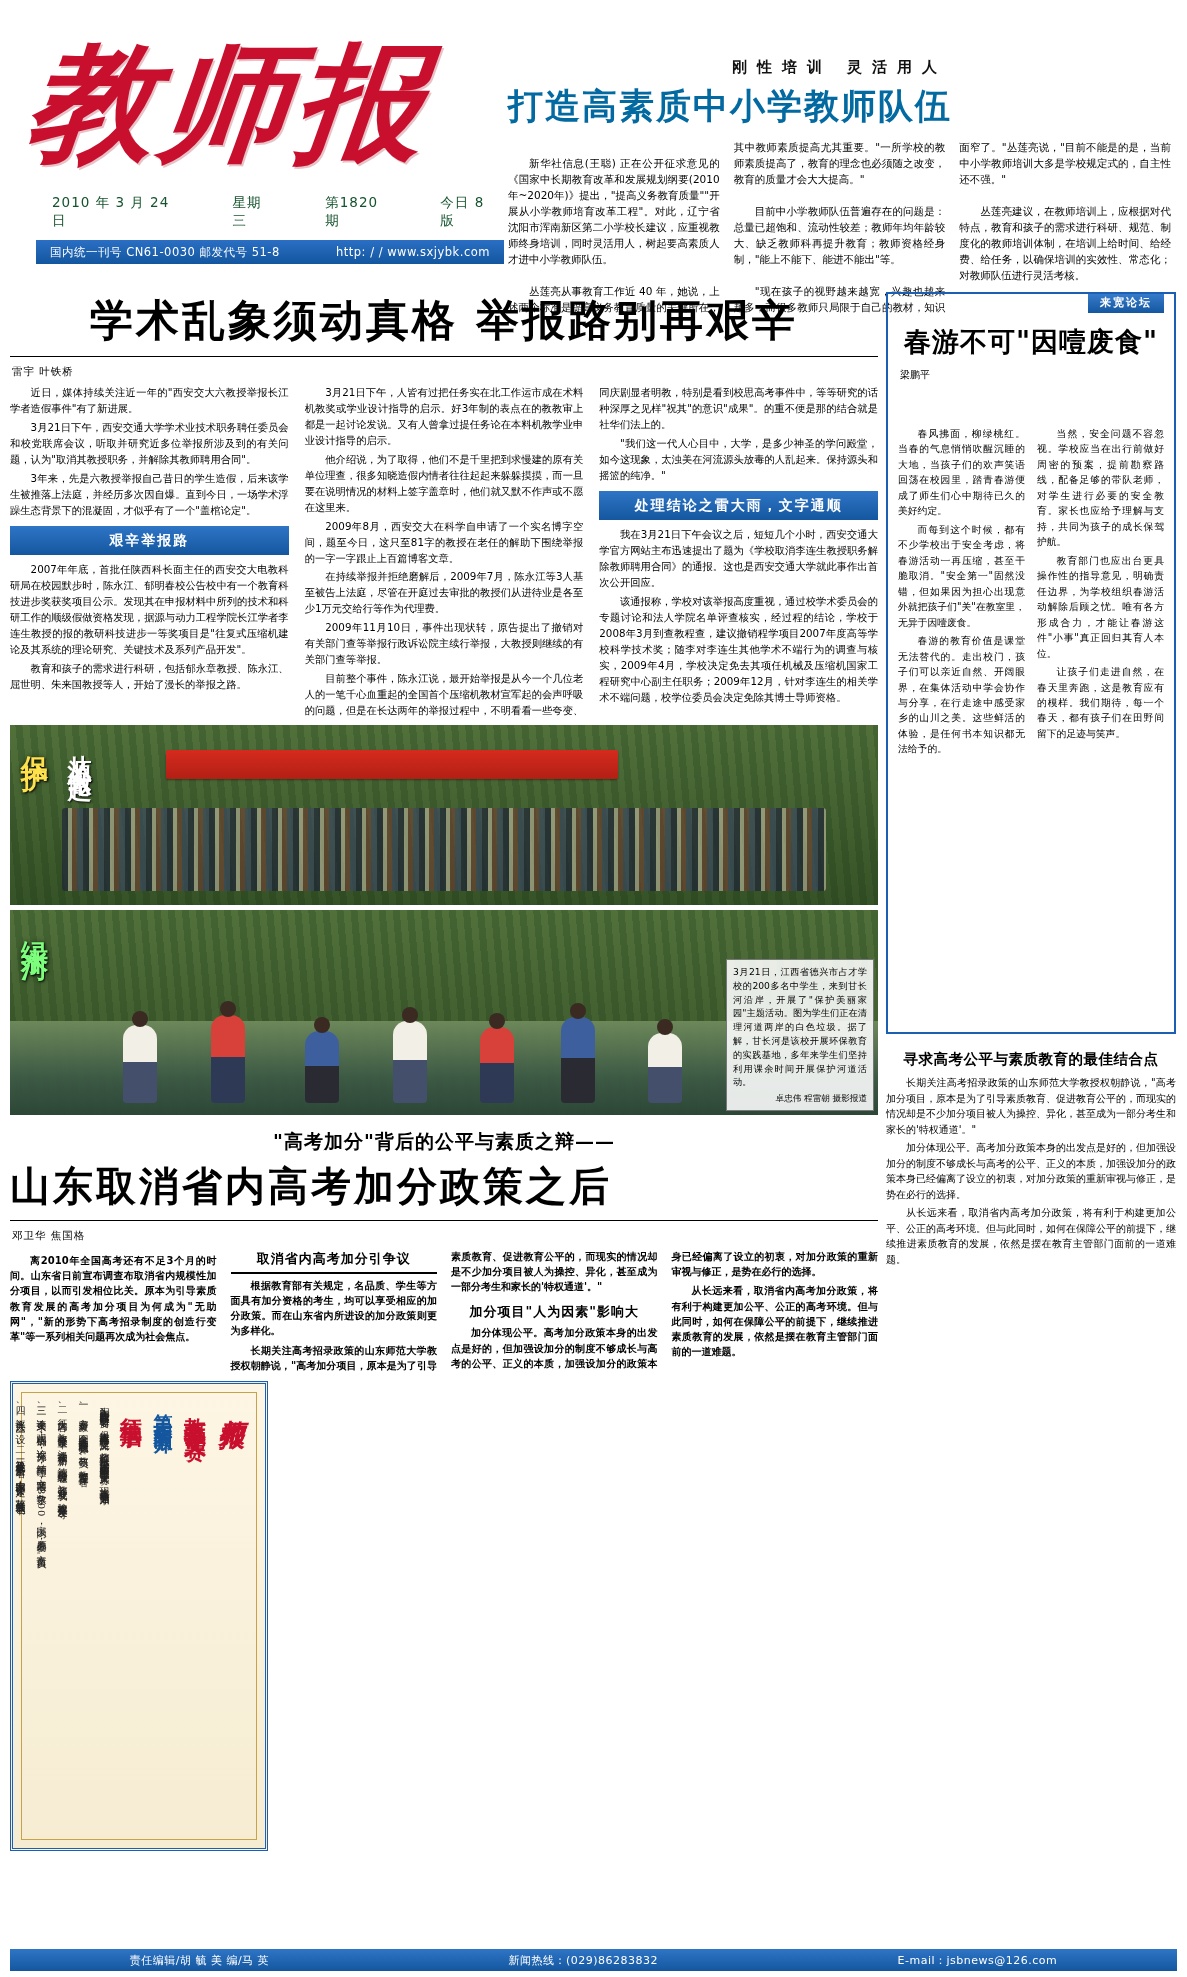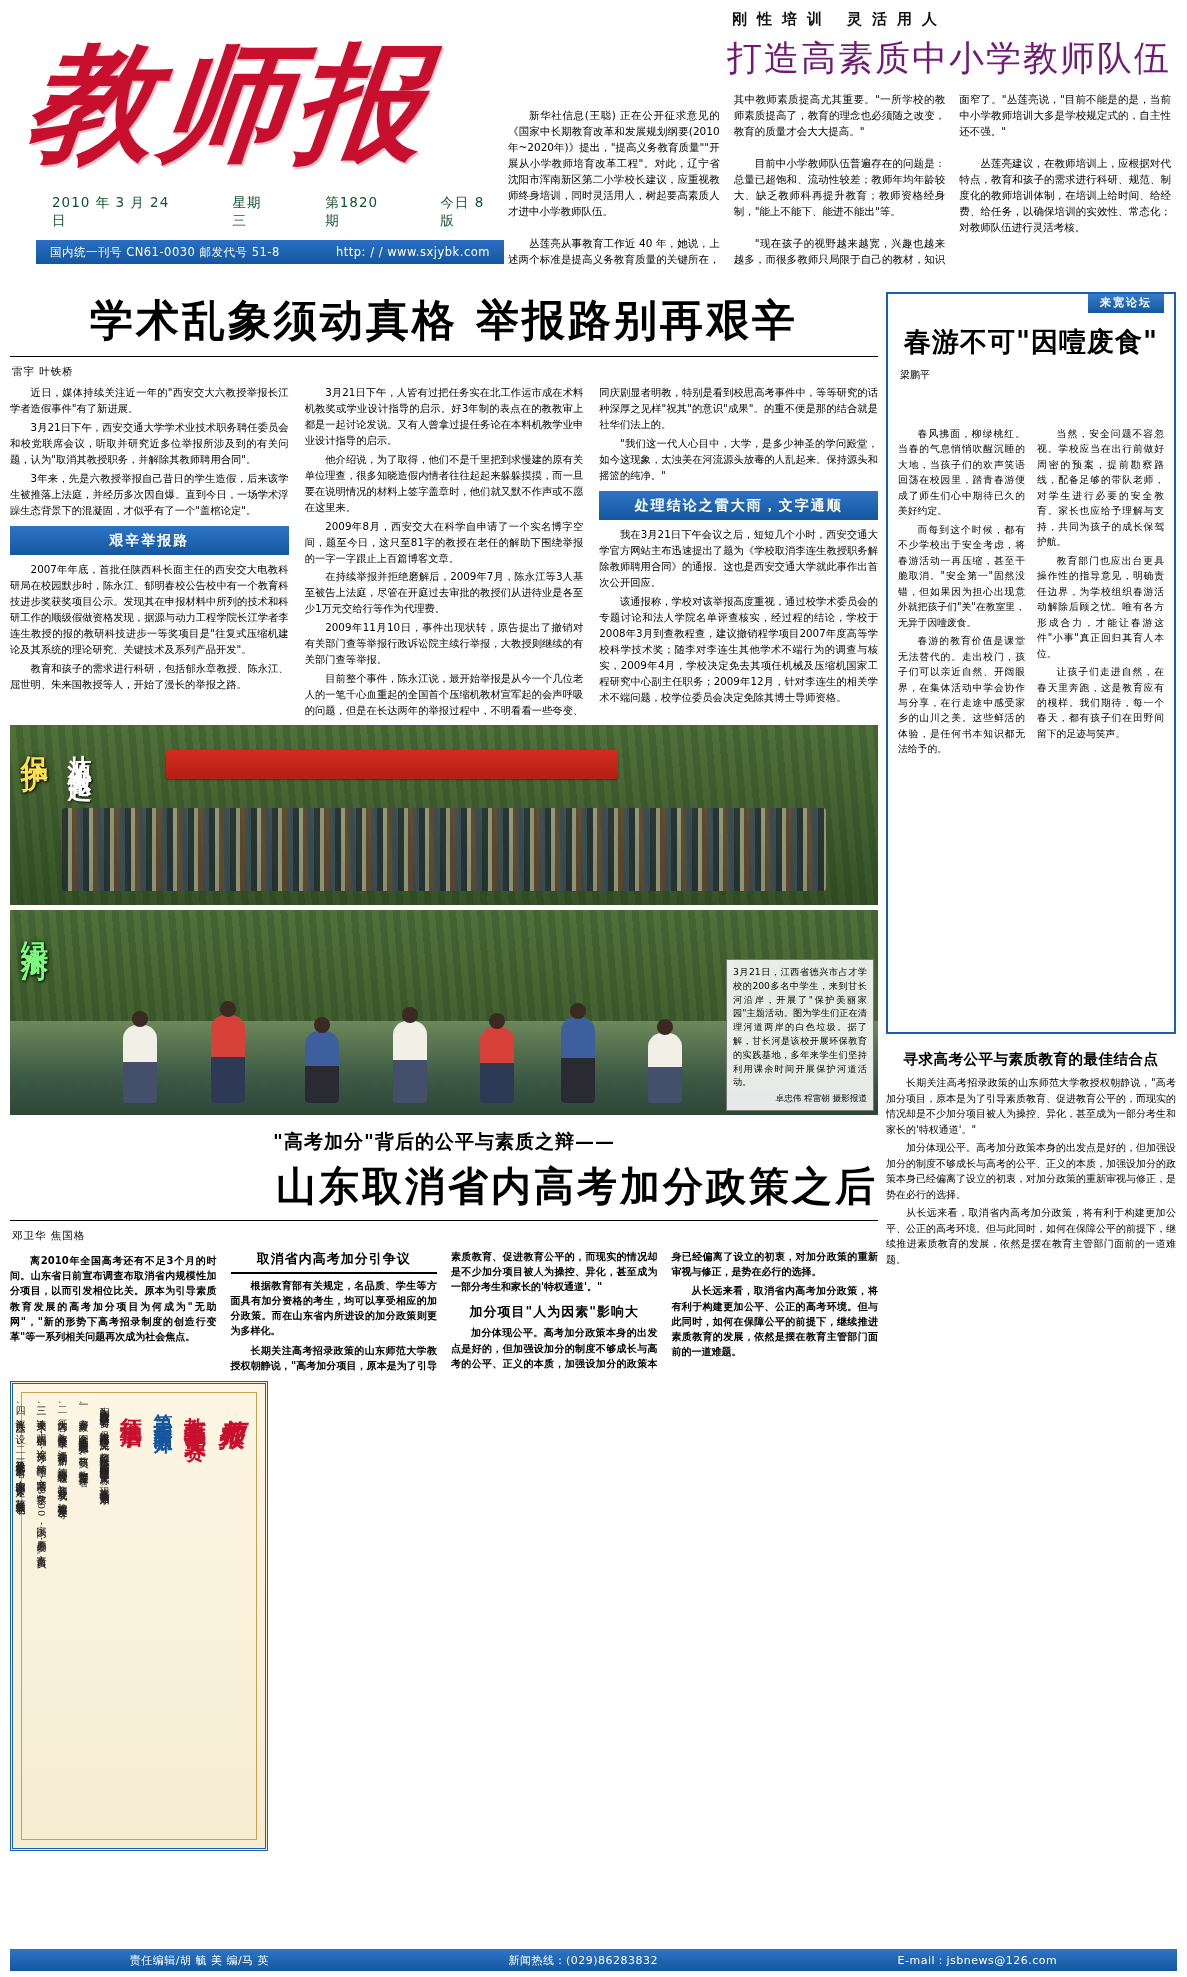--- a/index.html
+++ b/index.html
@@ -72,29 +72,30 @@
     flex: 1;
     padding: 10px 16px 0 8px;
   }
   .kicker {
     text-align: center;
     font-size: 15px;
     letter-spacing: 10px;
     color: #111;
     font-weight: bold;
     font-family: "DejaVu Serif", "Liberation Serif", serif;
+    margin-top: 48px;
   }
   .lead-headline {
-    text-align: right;
+    text-align: left;
     font-size: 35px;
-    font-weight: normal;
+    font-weight: bold;
     font-family: "DejaVu Serif", "Liberation Serif", serif;
     letter-spacing: 2px;
     margin: 6px 0 10px;
-    color: #701a75;
+    color: #0369a1;
   }
   .lead-cols {
     column-count: 3;
     column-gap: 14px;
     column-rule: none;
     font-size: 10.5px;
     line-height: 1.52;
     text-align: justify;
     color: #000;
     height: 182px;
@@ -257,21 +258,21 @@
   
   .sec2-kicker {
     text-align: center;
     font-size: 19px;
     font-weight: bold;
     font-family: "DejaVu Serif", "Liberation Serif", serif;
     letter-spacing: 1px;
     margin: 14px 0 2px;
   }
   .sec2-headline {
-    text-align: right;
+    text-align: left;
     font-size: 40px;
     font-weight: bold;
     font-family: "DejaVu Serif", "Liberation Serif", serif;
     letter-spacing: 3px;
     margin: 4px 0 6px;
   }
   .four-col {
     column-count: 4;
     column-gap: 14px;
     font-size: 10px;

